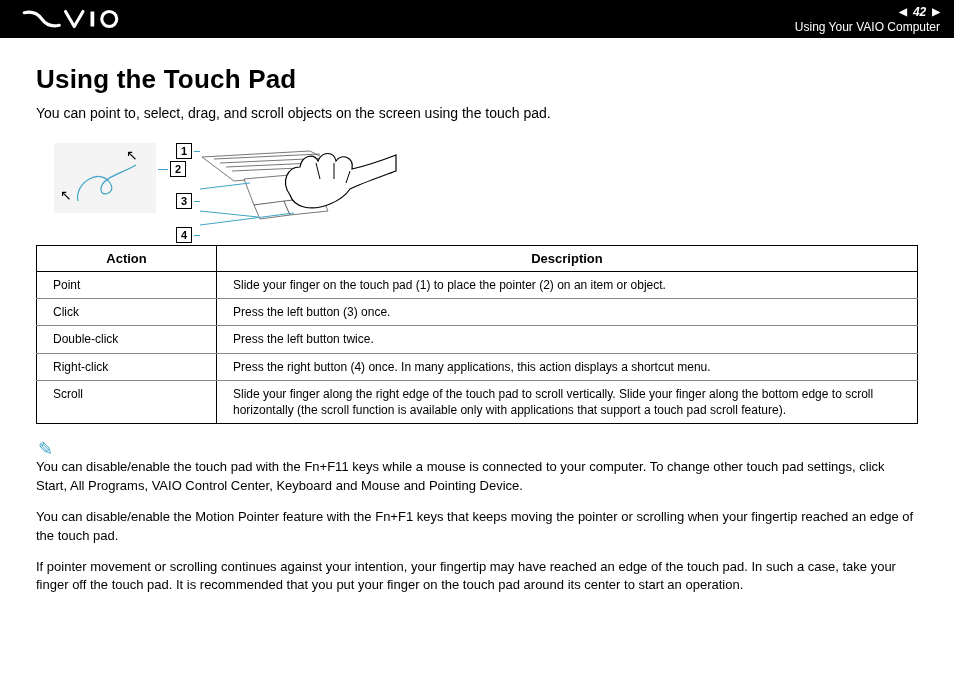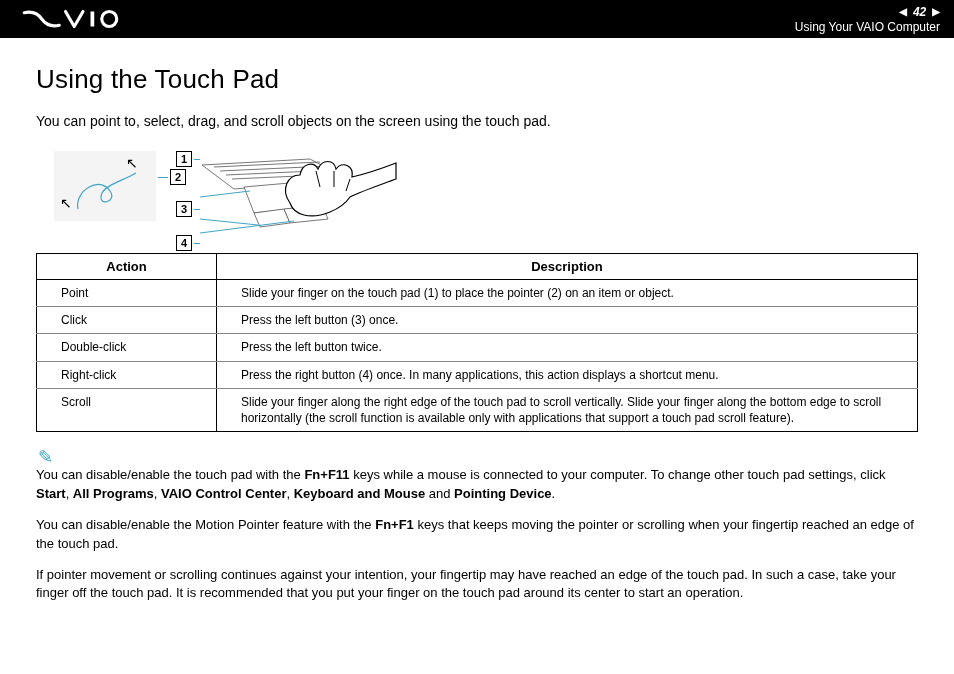--- a/index.html
+++ b/index.html
@@ -9,21 +9,21 @@
     display: flex; align-items: center; justify-content: space-between;
     padding: 0 14px 0 18px;
   }
   .logo { display: flex; align-items: center; }
   .logo svg { height: 20px; }
   .top-right { display: flex; flex-direction: column; align-items: flex-end; gap: 1px; }
   .page-nav { display: flex; align-items: center; gap: 6px; font-size: 12px; font-style: italic; font-weight: bold; }
   .page-nav .tri { font-style: normal; font-size: 10px; }
   .breadcrumb { font-size: 12px; font-weight: normal; }
   .content { padding: 26px 36px 0 36px; }
-  h1 { font-size: 26px; font-weight: 400; margin-bottom: 18px; letter-spacing: 0.2px; }
+  h1 { font-size: 26px; font-weight: 700; margin-bottom: 10px; letter-spacing: 0.2px; }
   .intro { font-size: 14px; margin-bottom: 22px; }
   .figures { display: flex; gap: 44px; align-items: flex-start; margin: 6px 0 14px 18px; }
   .fig-box { position: relative; }
   .callout {
     display: inline-flex; align-items: center; justify-content: center;
     width: 16px; height: 16px; border: 1px solid #000; font-size: 11px; font-weight: bold;
     background: #fff;
   }
   .fig1 { width: 102px; height: 70px; background: #f4f4f4; position: relative; }
   .fig1 .cursor { position: absolute; font-size: 14px; }
@@ -38,30 +38,30 @@
   .fig2-hand { position:absolute; left:70px; top:-6px; }
   table.actions {
     width: 100%; border-collapse: collapse; font-size: 12px; margin-top: 6px;
     border: 1.5px solid #000;
   }
   table.actions th {
     text-align: center; padding: 5px 8px; border: 1px solid #000; border-top: 1.5px solid #000;
     border-bottom: 1.5px solid #000; font-weight: bold; font-size: 13px;
   }
   table.actions td {
-    padding: 5px 24px; border-left: 1px solid #000; border-right: 1px solid #000;
+    padding: 5px 16px; border-left: 1px solid #000; border-right: 1px solid #000;
     border-top: 1px solid #888; border-bottom: 1px solid #888; vertical-align: top;
     line-height: 1.35;
   }
   table.actions tr:last-child td { border-bottom: 1.5px solid #000; }
   table.actions th:first-child, table.actions td:first-child { width: 180px; }
   .note-block { margin-top: 16px; font-size: 13px; line-height: 1.45; }
   .note-icon { color: #3fa4c6; font-size: 18px; line-height: 1; margin-left: 2px;}
   .note-block p { margin-bottom: 12px; }
-  .b { font-weight: bold; }
+  .b { font-weight: normal; }
 </style>
 </head>
 <body>
 
 <div class="topbar">
   <div class="logo">
     <svg viewBox="0 0 160 32" width="110">
       <path d="M2 6 Q 20 2 30 16 Q 40 30 58 26" stroke="#fff" stroke-width="5" fill="none" stroke-linecap="round"></path>
       <path d="M68 4 L82 28 L96 4" stroke="#fff" stroke-width="5" fill="none" stroke-linecap="round" stroke-linejoin="round"></path>
       <rect x="108" y="4" width="6" height="24" fill="#fff"></rect>

